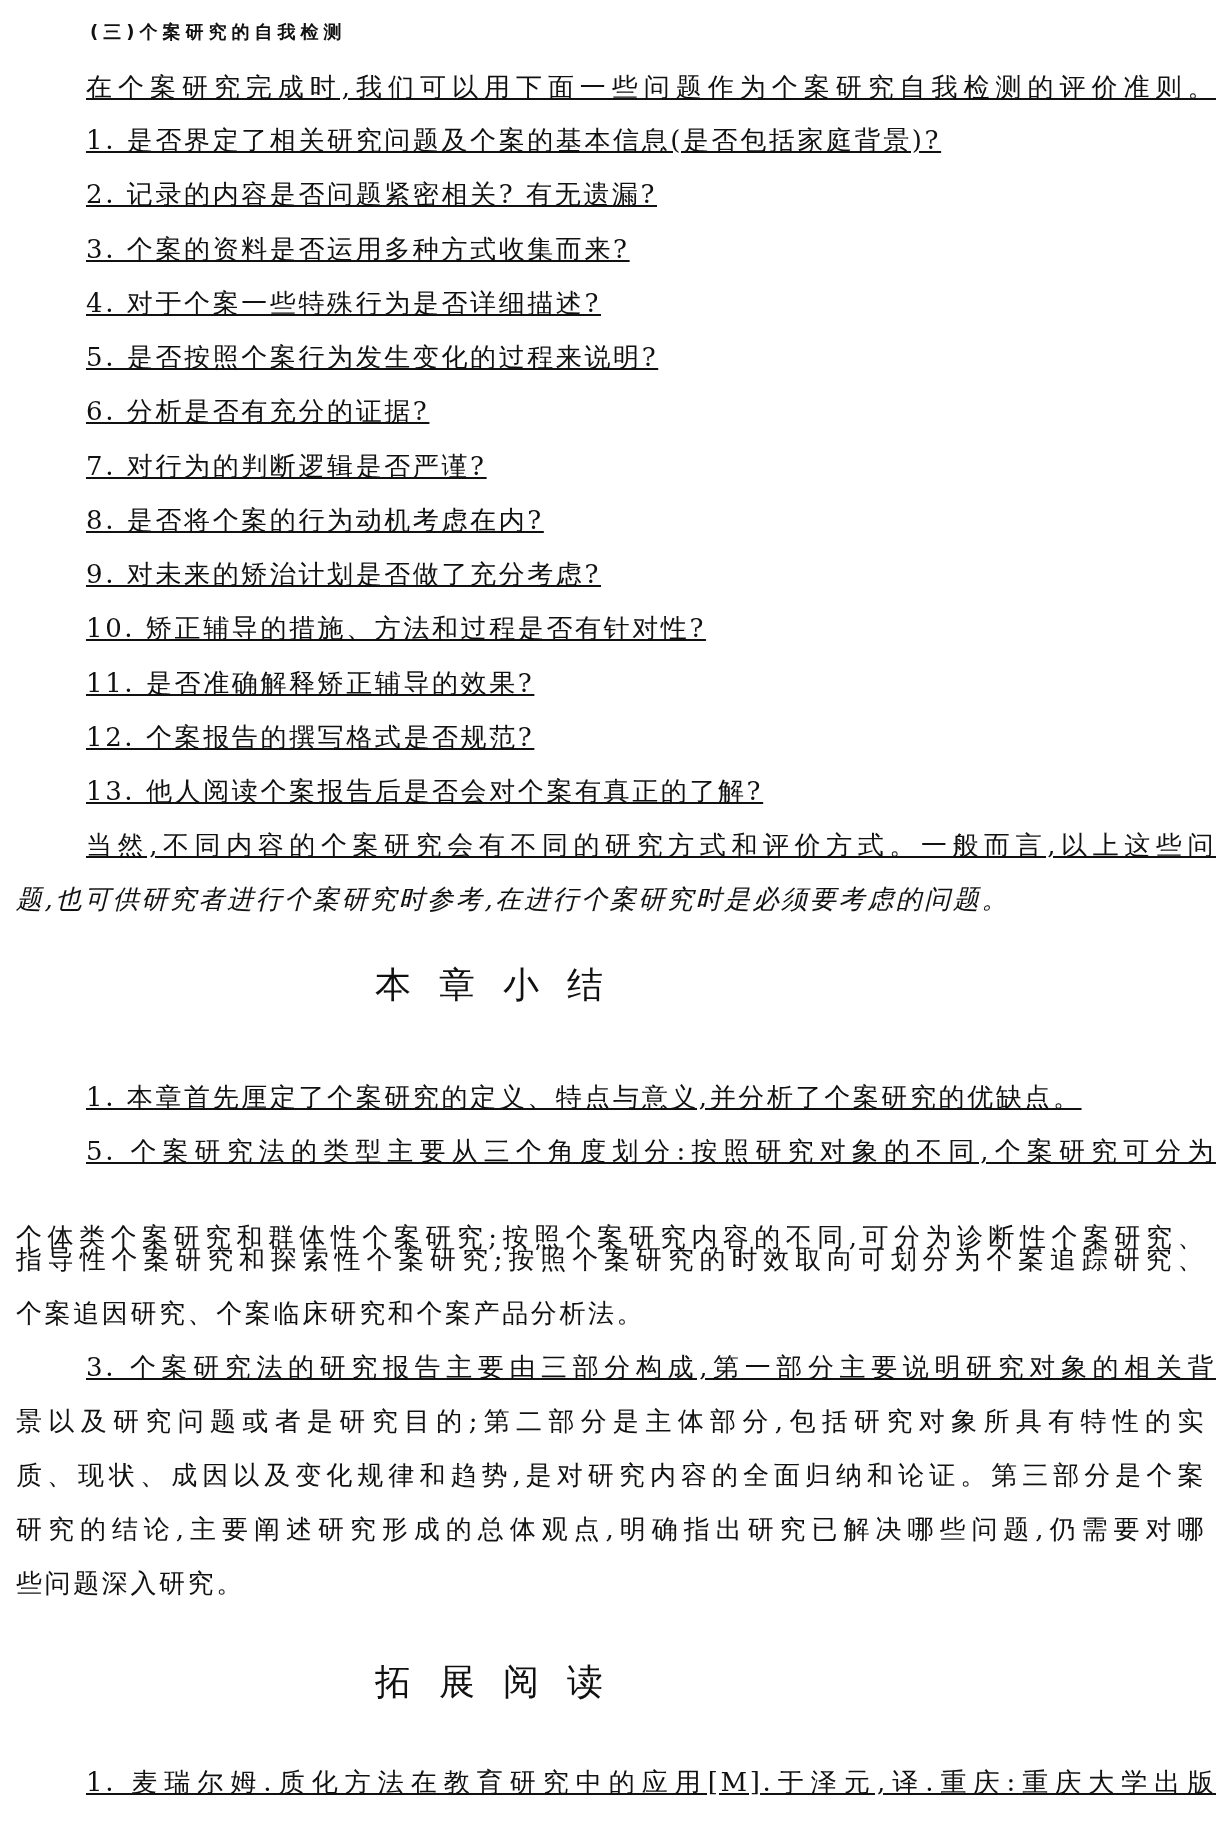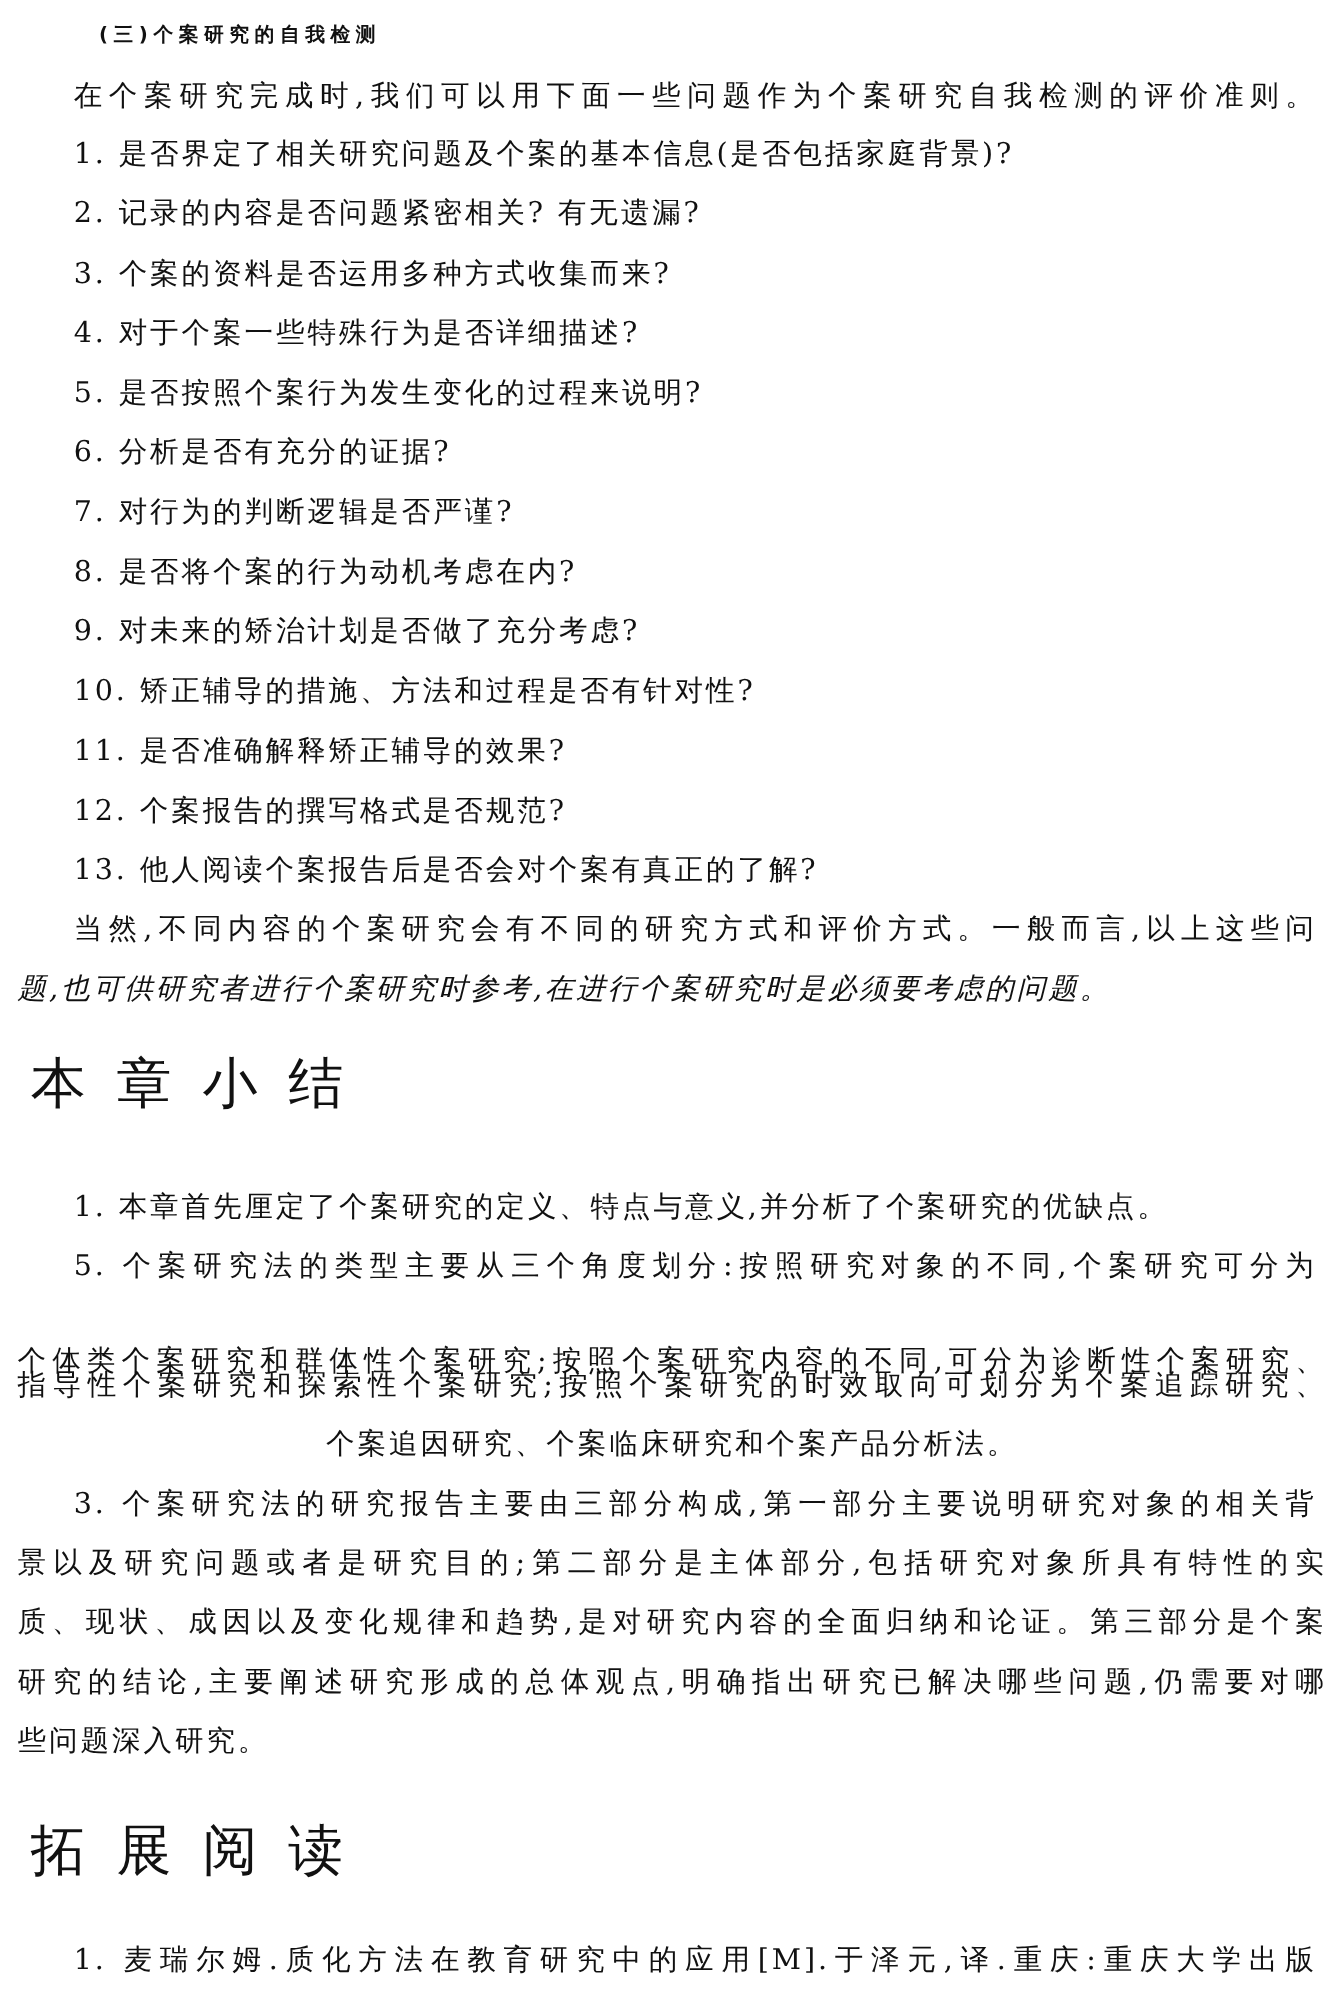--- a/index.html
+++ b/index.html
@@ -26,42 +26,43 @@
     position: absolute;
     left: 16px;
     width: 1190px;
     height: 54px;
     line-height: 54px;
     font-size: 26px;
     letter-spacing: 2.6px;
     white-space: nowrap;
     overflow: visible;
   }
-  .indent { left: 67px; }
+  .indent { left: 86px; text-decoration: underline; }
   .justify {
     text-align: justify;
     text-align-last: justify;
   }
   .subhead {
     position: absolute;
     left: 90px;
     top: 8px;
     height: 48px;
     line-height: 48px;
     font-family: "DejaVu Sans", "Liberation Sans", sans-serif;
     font-weight: bold;
     font-size: 18px;
     letter-spacing: 5px;
     white-space: nowrap;
   }
   .section-title {
     position: absolute;
     left: 0;
     width: 978px;
-    font-size: 50px;
+    text-align: center;
+    font-size: 36px;
     height: 60px;
     line-height: 60px;
     letter-spacing: 28px;
     text-indent: 28px;
     white-space: nowrap;
   }
 </style>
 </head>
 <body>
 
@@ -88,21 +89,21 @@
   <div class="line indent justify" style="top:818px; width:1130px;">当然,不同内容的个案研究会有不同的研究方式和评价方式。一般而言,以上这些问</div>
   <div class="line" style="top:872px;font-style:italic;">题,也可供研究者进行个案研究时参考,在进行个案研究时是必须要考虑的问题。</div>
 
   <div class="section-title" style="top:955px;">本章小结</div>
 
   <div class="line indent" style="top:1070px;">1. 本章首先厘定了个案研究的定义、特点与意义,并分析了个案研究的优缺点。</div>
 
   <div class="line indent justify" style="top:1124px; width:1130px;">5. 个案研究法的类型主要从三个角度划分:按照研究对象的不同,个案研究可分为</div>
   <div class="line justify" style="top:1210px;">个体类个案研究和群体性个案研究;按照个案研究内容的不同,可分为诊断性个案研究、</div>
   <div class="line justify" style="top:1232px;">指导性个案研究和探索性个案研究;按照个案研究的时效取向可划分为个案追踪研究、</div>
-  <div class="line" style="top:1286px;text-align:center;">个案追因研究、个案临床研究和个案产品分析法。</div>
+  <div class="line" style="top:1286px;">个案追因研究、个案临床研究和个案产品分析法。</div>
 
   <div class="line indent justify" style="top:1340px; width:1130px;">3. 个案研究法的研究报告主要由三部分构成,第一部分主要说明研究对象的相关背</div>
   <div class="line justify" style="top:1394px;">景以及研究问题或者是研究目的;第二部分是主体部分,包括研究对象所具有特性的实</div>
   <div class="line justify" style="top:1448px;">质、现状、成因以及变化规律和趋势,是对研究内容的全面归纳和论证。第三部分是个案</div>
   <div class="line justify" style="top:1502px;">研究的结论,主要阐述研究形成的总体观点,明确指出研究已解决哪些问题,仍需要对哪</div>
   <div class="line" style="top:1556px;">些问题深入研究。</div>
 
   <div class="section-title" style="top:1652px;">拓展阅读</div>
 
   <div class="line indent justify" style="top:1755px; width:1130px;">1. 麦瑞尔姆.质化方法在教育研究中的应用[M].于泽元,译.重庆:重庆大学出版</div>

